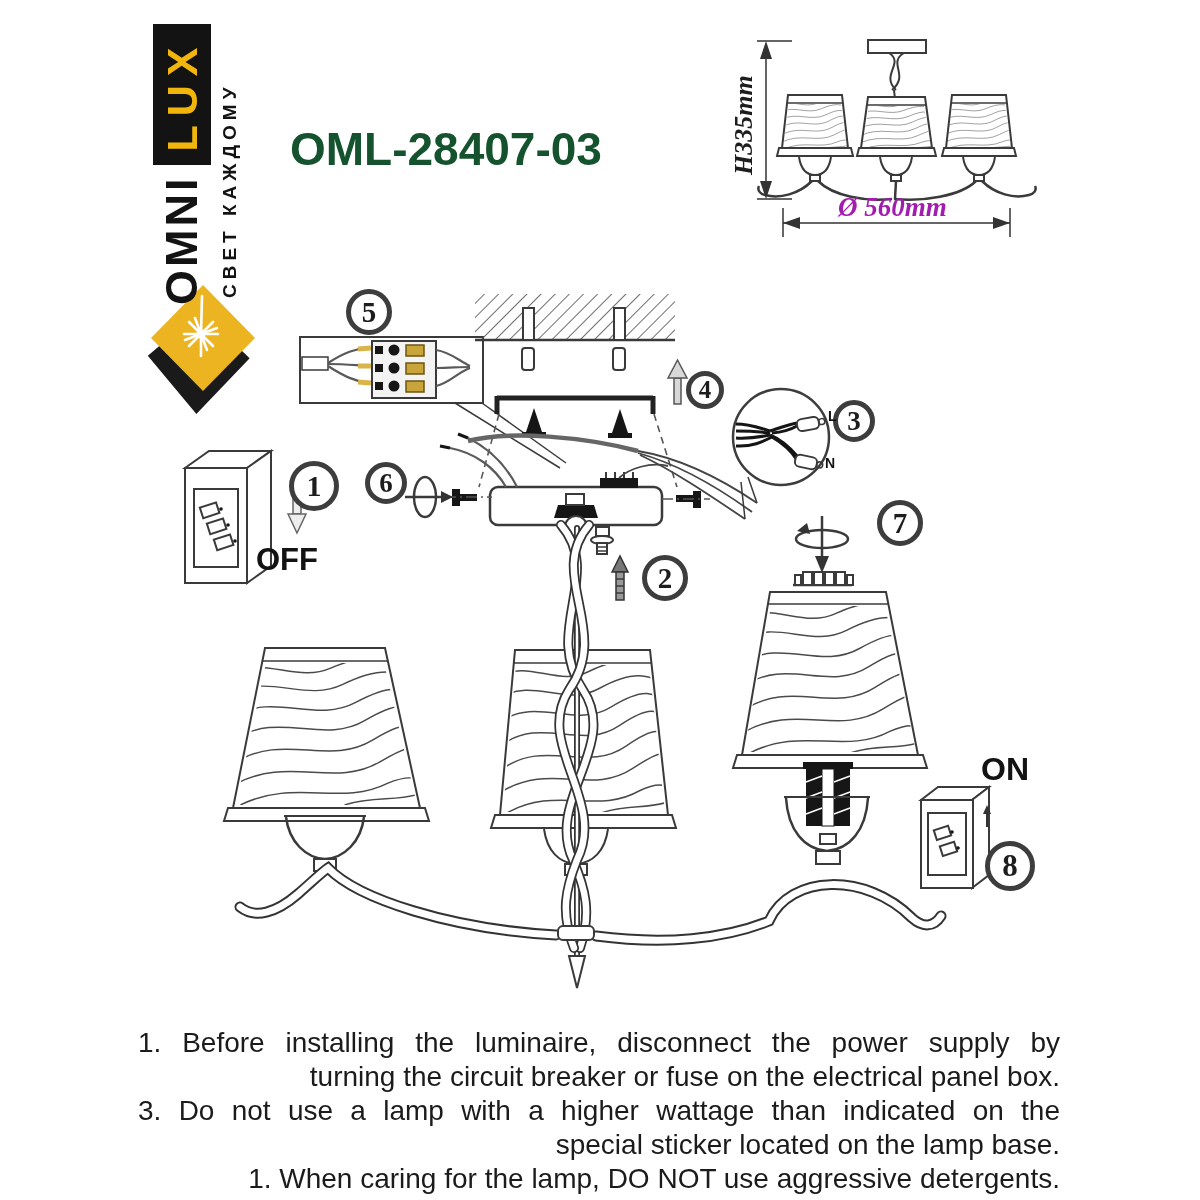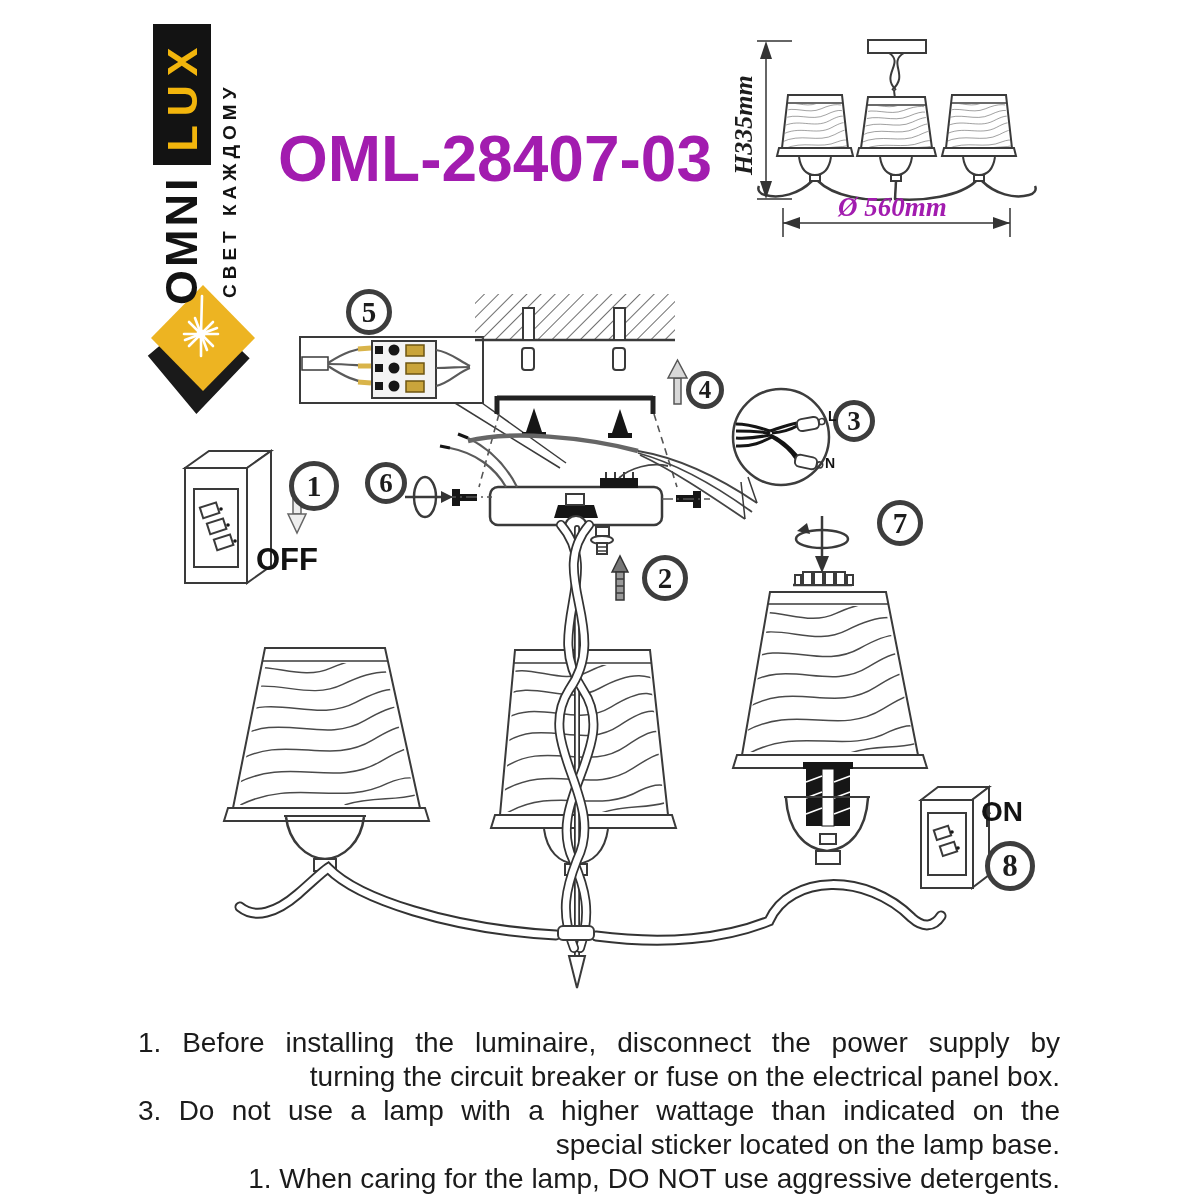--- a/index.html
+++ b/index.html
@@ -32,21 +32,21 @@
 
   
   .abs{position:absolute;}
   .wordmark{left:152px;top:305px;height:60px;transform:rotate(-90deg);transform-origin:0 0;
             display:flex;align-items:center;white-space:nowrap;}
   .wm-omni{font-weight:bold;font-size:45px;letter-spacing:3px;color:#131313;padding-right:10px;}
   .wm-luxbox{background:#131313;height:58px;display:flex;align-items:center;padding:0 14px;}
   .wm-lux{font-weight:bold;font-size:43px;letter-spacing:9px;color:#F2B50C;}
   .tagline{left:219px;top:298px;transform:rotate(-90deg);transform-origin:0 0;
            font-weight:bold;font-size:19px;letter-spacing:5px;color:#131313;white-space:nowrap;}
-  .model{left:278px;top:122px;font-weight:bold;font-size:64px;letter-spacing:0px;color:#a21caf;}
+  .model{left:290px;top:122px;font-weight:bold;font-size:46px;letter-spacing:0px;color:#14532d;}
   .dim-v{left:729px;top:175px;transform:rotate(-90deg);transform-origin:0 0;
          font-family:"Liberation Serif",serif;font-style:italic;font-weight:bold;font-size:26px;color:#1d1d1d;white-space:nowrap;}
   .dim-h{left:838px;top:192px;font-family:"Liberation Serif",serif;font-style:italic;font-weight:bold;
          font-size:27px;color:#a21caf;}
   .step{position:absolute;border:5px solid #3d3d3d;border-radius:50%;background:#fff;
         display:flex;align-items:center;justify-content:center;box-sizing:border-box;
         font-family:"Liberation Serif",serif;font-weight:bold;color:#1d1d1d;}
   .sw-label{font-weight:bold;color:#131313;margin-top:16px;}
   .wlabel{font-weight:bold;font-size:14px;color:#111;}
   .instructions{left:138px;top:986px;width:922px;font-size:28px;line-height:34px;color:#1b1b1b;margin-top:40px;}
@@ -415,21 +415,21 @@
   <div class="step" style="left:289px;top:461px;width:50px;height:50px;font-size:30px;">1</div>
   <div class="step" style="left:642px;top:555px;width:46px;height:46px;font-size:29px;">2</div>
   <div class="step" style="left:833px;top:400px;width:42px;height:42px;font-size:27px;">3</div>
   <div class="step" style="left:686px;top:371px;width:38px;height:38px;font-size:25px;">4</div>
   <div class="step" style="left:346px;top:289px;width:46px;height:46px;font-size:29px;">5</div>
   <div class="step" style="left:365px;top:462px;width:42px;height:42px;font-size:27px;">6</div>
   <div class="step" style="left:877px;top:500px;width:46px;height:46px;font-size:29px;">7</div>
   <div class="step" style="left:985px;top:841px;width:50px;height:50px;font-size:31px;">8</div>
 
   <div class="abs sw-label" style="left:256px;top:526px;font-size:31px;">OFF</div>
-  <div class="abs sw-label" style="left:981px;top:780px;font-size:28px;">ON</div>
+  <div class="abs sw-label" style="left:981px;top:735px;font-size:32px;">ON</div>
 
   <div class="abs wlabel" style="left:828px;top:408px;">L</div>
   <div class="abs wlabel" style="left:825px;top:455px;">N</div>
 
   <div class="abs instructions">
     <div class="il j">1. Before installing the luminaire, disconnect the power supply by</div>
     <div class="il">turning the circuit breaker or fuse on the electrical panel box.</div>
     <div class="il j">3. Do not use a lamp with a higher wattage than indicated on the</div>
     <div class="il">special sticker located on the lamp base.</div>
     <div class="il">1. When caring for the lamp, DO NOT use aggressive detergents.</div>

